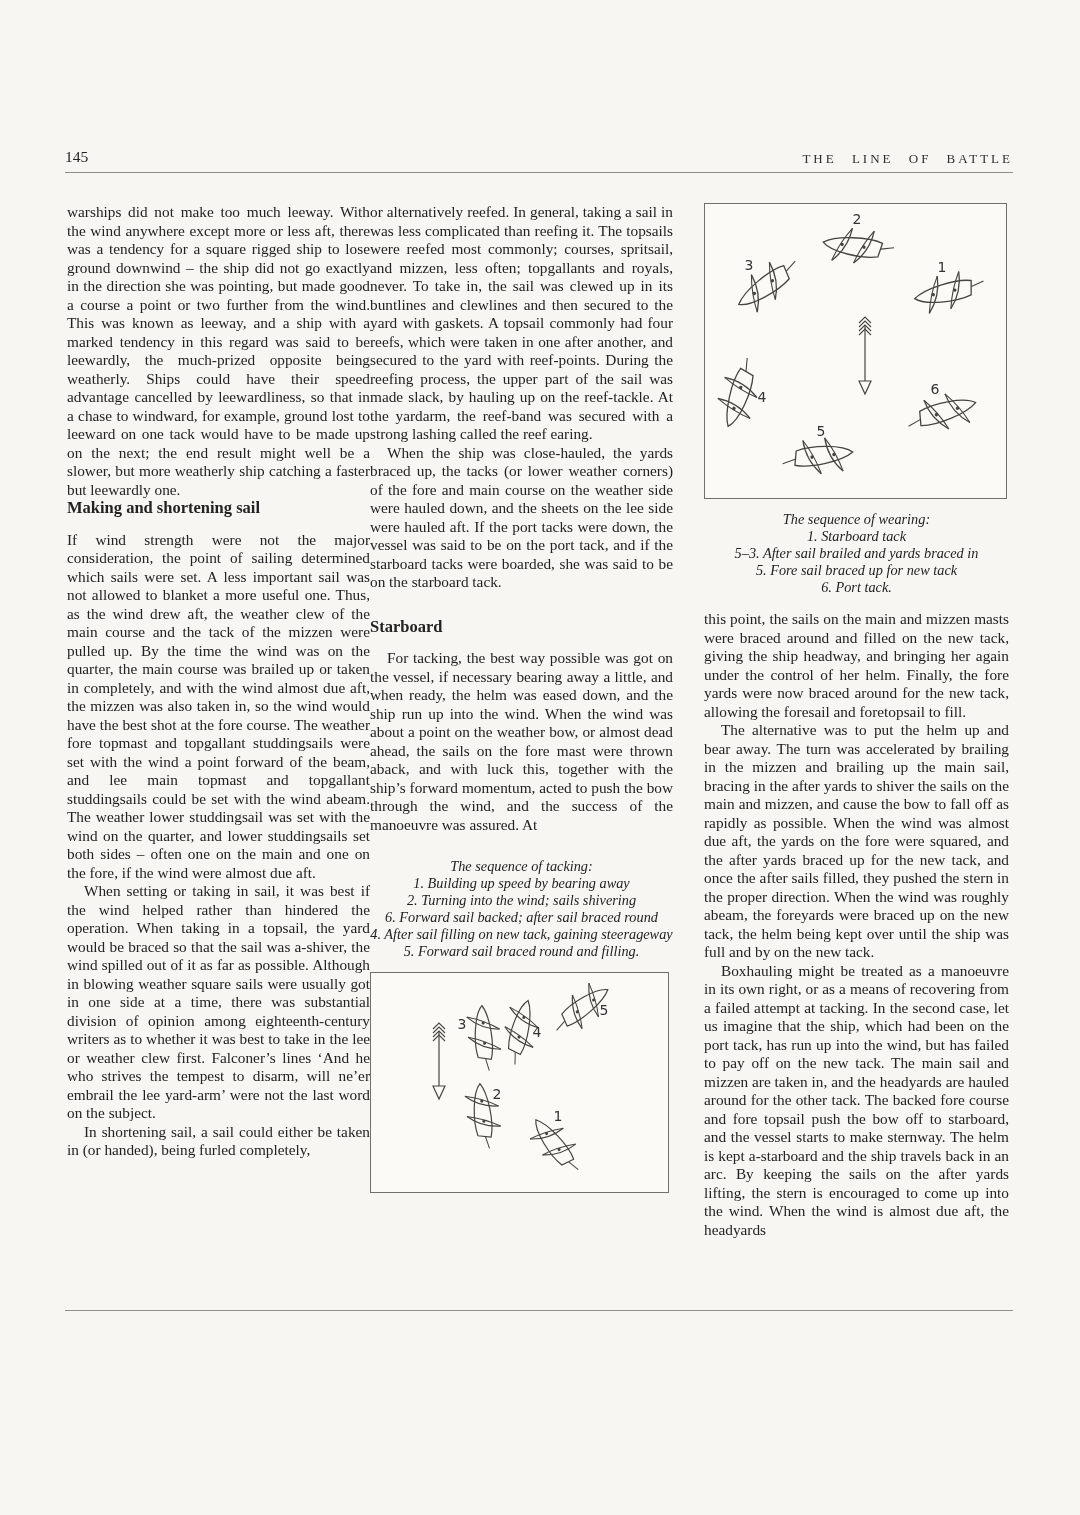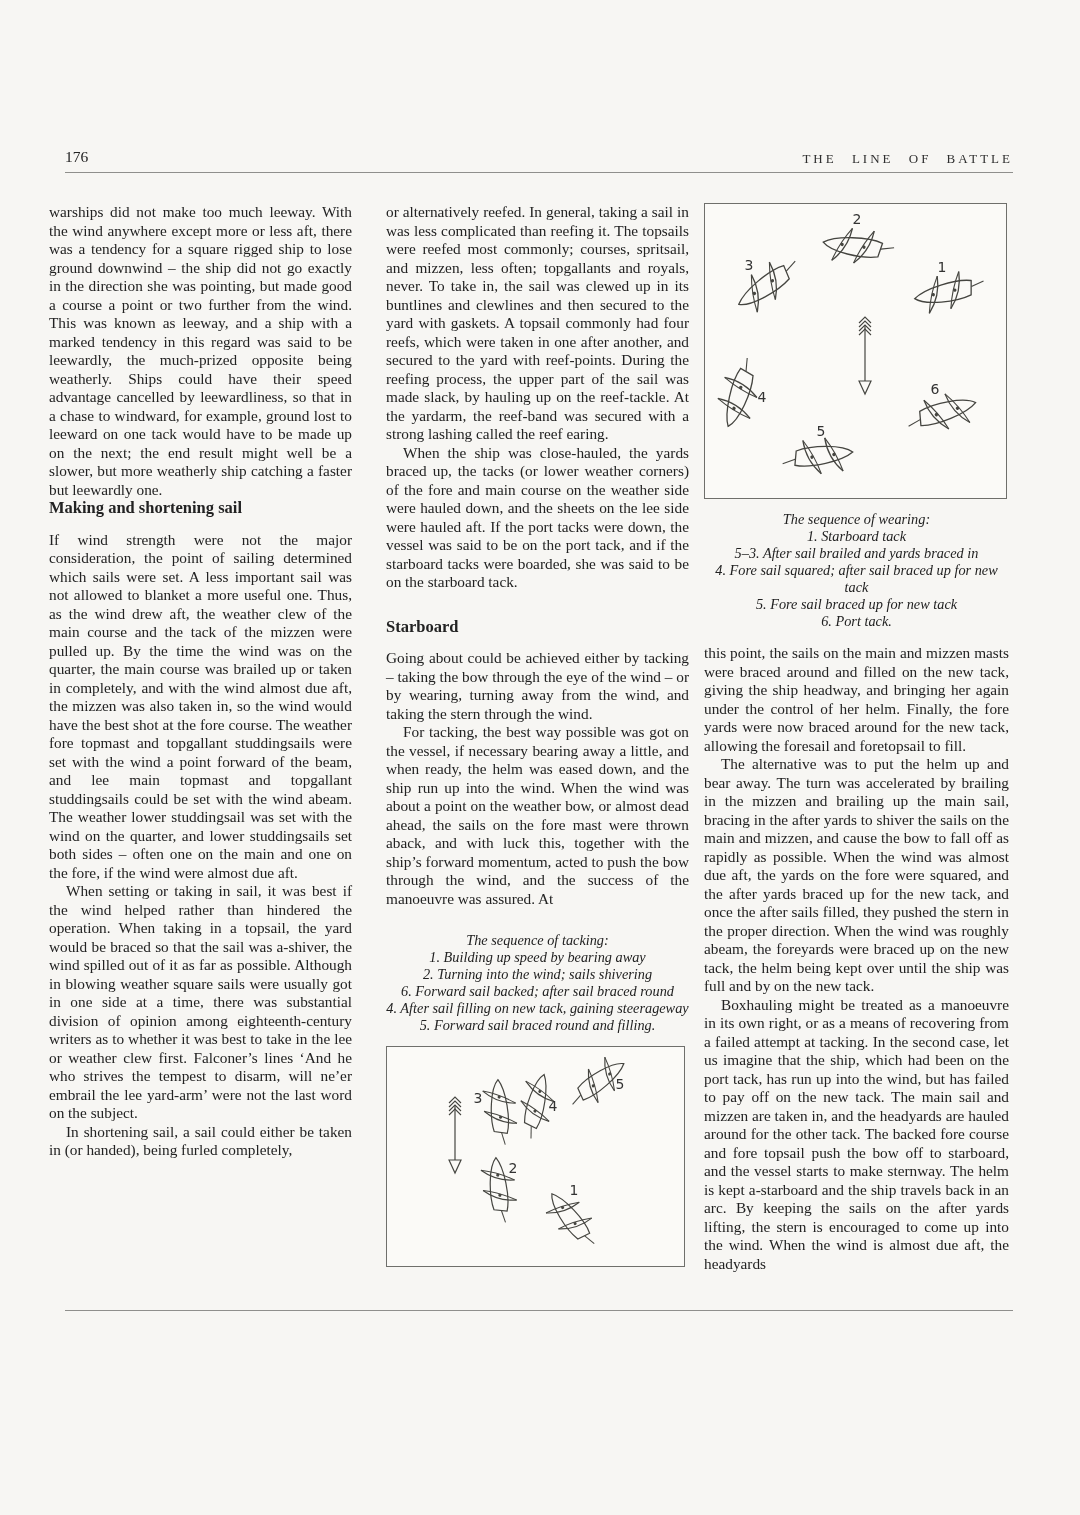--- a/index.html
+++ b/index.html
@@ -4,57 +4,56 @@
 <style>
   html,body{margin:0;padding:0;background:#e9e9e7;}
   .page{position:relative;width:1080px;height:1515px;background:#f7f6f3;overflow:hidden;
         font-family:"Liberation Serif",serif;color:#222;}
   .pagenum{position:absolute;left:65px;top:148px;font-size:15.5px;}
   .runhead{position:absolute;right:67px;top:151px;font-size:13px;letter-spacing:3px;word-spacing:9px;color:#2e2e2e;}
   .rule{position:absolute;left:65px;width:948px;height:1px;background:#8f8f8c;}
   .rule-top{top:172px;}
   .rule-bottom{top:1310px;}
   .col{position:absolute;top:203px;width:303px;font-size:15.3px;line-height:18.5px;text-align:justify;}
-  .col1{left:49px;}
-  .col2{left:386px;}
+  .col1{left:67px;}
+  .col2{left:370px;}
   .col3{left:704px;width:305px;}
   .col p{margin:0;}
   .col p.indent{text-indent:17px;}
   h1{font-size:30px;line-height:34px;margin:33px 0 22px;font-weight:bold;}
   h2{font-size:16.5px;margin:0 0 13px;font-weight:bold;}
   h2.mid{margin-top:26px;}
   .caption{font-style:italic;font-size:14.3px;line-height:17px;text-align:center;}
   .caption.tacking{margin-top:24px;margin-bottom:12px;}
   .caption.wearing{margin-top:12px;margin-bottom:14px;}
   .diagram{display:block;border:1px solid #6f6f6b;background:#fbfaf7;}
   
   .watermark{position:absolute;left:0;top:1348px;width:1080px;height:167px;z-index:5;}
 </style>
 </head>
 <body>
 
 <div class="page">
 
-  <div class="pagenum">176</div>
+  <div class="pagenum">145</div>
   <div class="runhead">THE LINE OF BATTLE</div>
   <div class="rule rule-top"></div>
 
   <div class="col col1">
     <p>warships did not make too much leeway. With the wind anywhere except more or less aft, there was a tendency for a square rigged ship to lose ground downwind – the ship did not go exactly in the direction she was pointing, but made good a course a point or two further from the wind. This was known as leeway, and a ship with a marked tendency in this regard was said to be leewardly, the much-prized opposite being weatherly. Ships could have their speed advantage cancelled by leewardliness, so that in a chase to windward, for example, ground lost to leeward on one tack would have to be made up on the next; the end result might well be a slower, but more weatherly ship catching a faster but leewardly one.</p>
     <h2>Making and shortening sail</h2>
     <p>If wind strength were not the major consideration, the point of sailing determined which sails were set. A less important sail was not allowed to blanket a more useful one. Thus, as the wind drew aft, the weather clew of the main course and the tack of the mizzen were pulled up. By the time the wind was on the quarter, the main course was brailed up or taken in completely, and with the wind almost due aft, the mizzen was also taken in, so the wind would have the best shot at the fore course. The weather fore topmast and topgallant studdingsails were set with the wind a point forward of the beam, and lee main topmast and topgallant studdingsails could be set with the wind abeam. The weather lower studdingsail was set with the wind on the quarter, and lower studdingsails set both sides – often one on the main and one on the fore, if the wind were almost due aft.</p>
     <p class="indent">When setting or taking in sail, it was best if the wind helped rather than hindered the operation. When taking in a topsail, the yard would be braced so that the sail was a-shiver, the wind spilled out of it as far as possible. Although in blowing weather square sails were usually got in one side at a time, there was substantial division of opinion among eighteenth-century writers as to whether it was best to take in the lee or weather clew first. Falconer’s lines ‘And he who strives the tempest to disarm, will ne’er embrail the lee yard-arm’ were not the last word on the subject.</p>
     <p class="indent">In shortening sail, a sail could either be taken in (or handed), being furled completely,</p>
   </div>
 
   <div class="col col2">
     <p>or alternatively reefed. In general, taking a sail in was less complicated than reefing it. The topsails were reefed most commonly; courses, spritsail, and mizzen, less often; topgallants and royals, never. To take in, the sail was clewed up in its buntlines and clewlines and then secured to the yard with gaskets. A topsail commonly had four reefs, which were taken in one after another, and secured to the yard with reef-points. During the reefing process, the upper part of the sail was made slack, by hauling up on the reef-tackle. At the yardarm, the reef-band was secured with a strong lashing called the reef earing.</p>
     <p class="indent">When the ship was close-hauled, the yards braced up, the tacks (or lower weather corners) of the fore and main course on the weather side were hauled down, and the sheets on the lee side were hauled aft. If the port tacks were down, the vessel was said to be on the port tack, and if the starboard tacks were boarded, she was said to be on the starboard tack.</p>
     <h2 class="mid">Starboard</h2>
-    <p>Going about could be achieved either by tacking – taking the bow through the eye of the wind – or by wearing, turning away from the wind, and taking the stern through the wind.</p>
     <p class="indent">For tacking, the best way possible was got on the vessel, if necessary bearing away a little, and when ready, the helm was eased down, and the ship run up into the wind. When the wind was about a point on the weather bow, or almost dead ahead, the sails on the fore mast were thrown aback, and with luck this, together with the ship’s forward momentum, acted to push the bow through the wind, and the success of the manoeuvre was assured. At</p>
     <div class="caption tacking">
       <div>The sequence of tacking:</div>
       <div>1.  Building up speed by bearing away</div>
       <div>2.  Turning into the wind; sails shivering</div>
       <div>6.  Forward sail backed; after sail braced round</div>
       <div>4.  After sail filling on new tack, gaining steerageway</div>
       <div>5.  Forward sail braced round and filling.</div>
     </div>
     <svg id="tacking-svg" class="diagram" width="297" height="219" viewBox="0 0 297 219">
@@ -242,21 +241,20 @@
             <path d="M 0 -19 Q 3 0 0 19" fill="none" stroke="#454540" stroke-width="1.1"></path>
             <circle cx="0" cy="0" r="1.7" fill="#454540"></circle>
           </g>
         </g>
         <text x="230" y="190" font-size="14" text-anchor="middle" fill="#333" font-family="&quot;DejaVu Sans&quot;,sans-serif">6</text>
       </svg>
     <div class="caption wearing">
       <div>The sequence of wearing:</div>
       <div>1.  Starboard tack</div>
       <div>5–3.  After sail brailed and yards braced in</div>
-      <div>4.  Fore sail squared; after sail braced up for new tack</div>
       <div>5.  Fore sail braced up for new tack</div>
       <div>6.  Port tack.</div>
     </div>
     <p>this point, the sails on the main and mizzen masts were braced around and filled on the new tack, giving the ship headway, and bringing her again under the control of her helm. Finally, the fore yards were now braced around for the new tack, allowing the foresail and foretopsail to fill.</p>
     <p class="indent">The alternative was to put the helm up and bear away. The turn was accelerated by brailing in the mizzen and brailing up the main sail, bracing in the after yards to shiver the sails on the main and mizzen, and cause the bow to fall off as rapidly as possible. When the wind was almost due aft, the yards on the fore were squared, and the after yards braced up for the new tack, and once the after sails filled, they pushed the stern in the proper direction. When the wind was roughly abeam, the foreyards were braced up on the new tack, the helm being kept over until the ship was full and by on the new tack.</p>
     <p class="indent">Boxhauling might be treated as a manoeuvre in its own right, or as a means of recovering from a failed attempt at tacking. In the second case, let us imagine that the ship, which had been on the port tack, has run up into the wind, but has failed to pay off on the new tack. The main sail and mizzen are taken in, and the headyards are hauled around for the other tack. The backed fore course and fore topsail push the bow off to starboard, and the vessel starts to make sternway. The helm is kept a-starboard and the ship travels back in an arc. By keeping the sails on the after yards lifting, the stern is encouraged to come up into the wind. When the wind is almost due aft, the headyards</p>
   </div>
 
   <div class="rule rule-bottom"></div>
 

